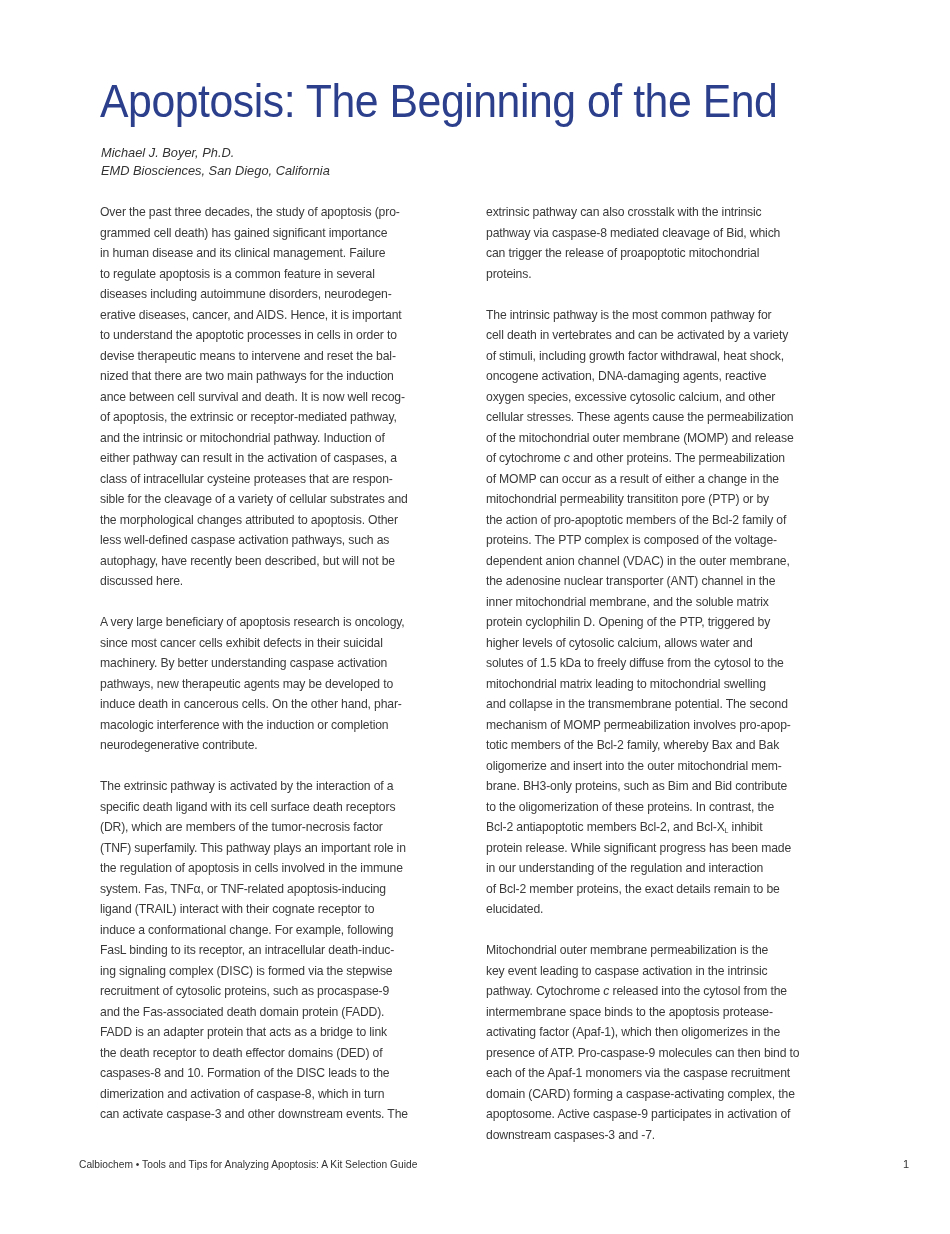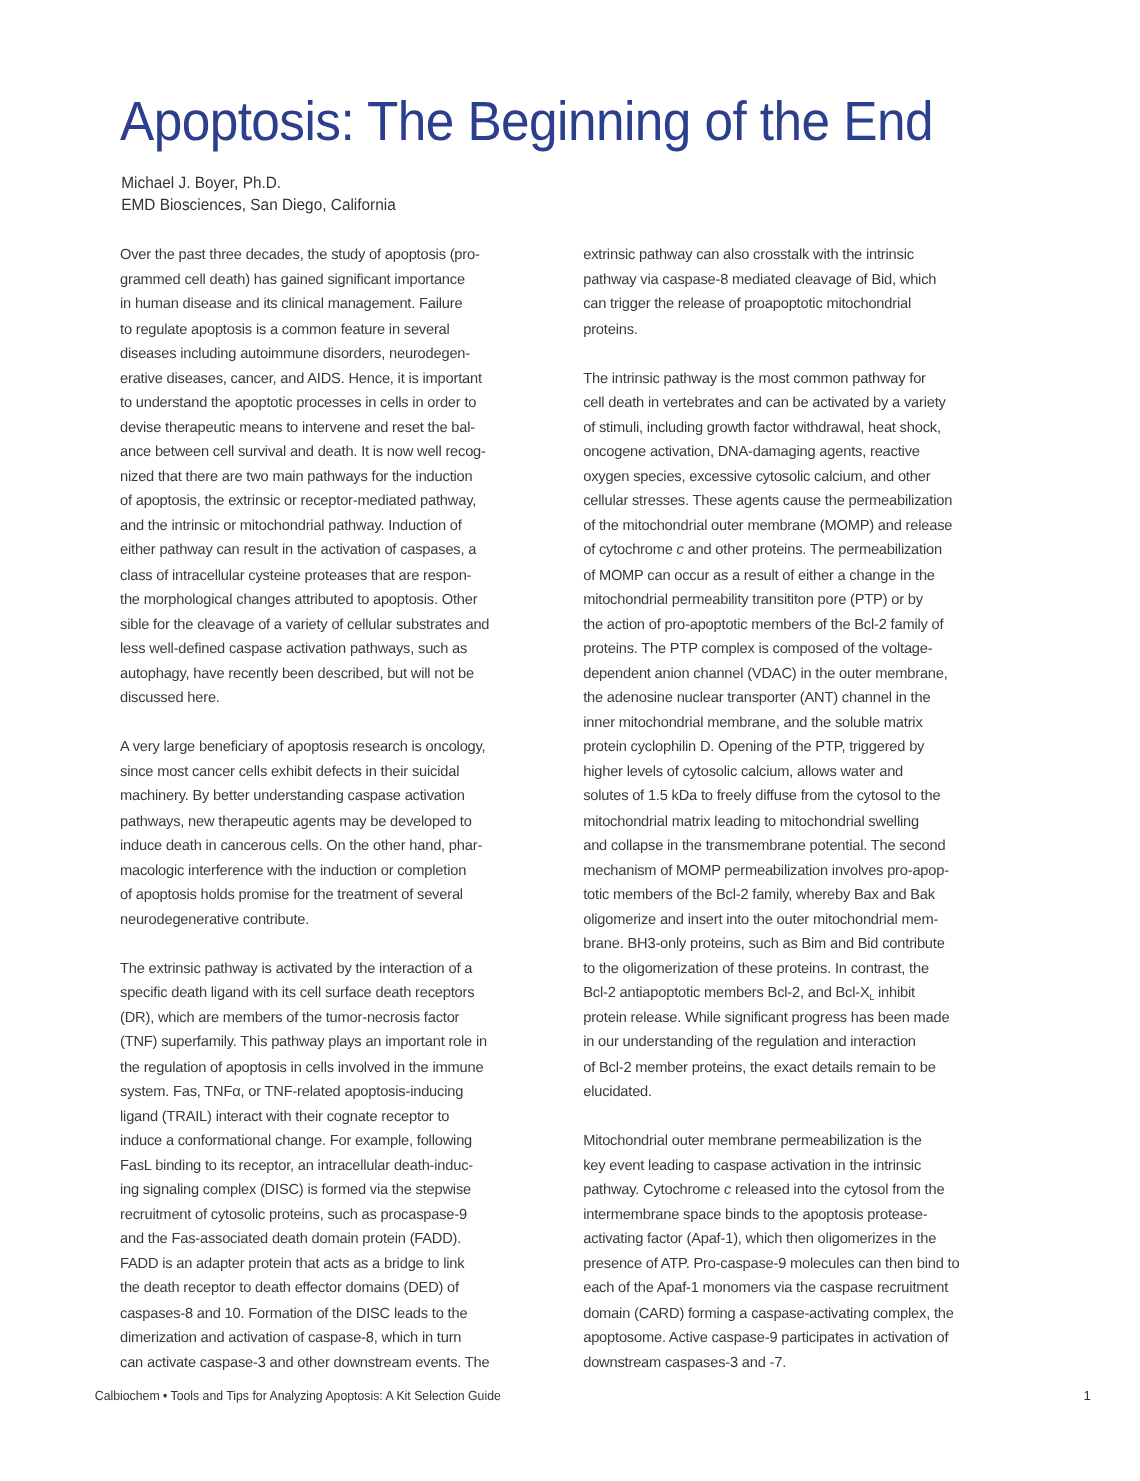--- a/index.html
+++ b/index.html
@@ -9,21 +9,21 @@
     position: absolute; left: 100px; top: 72px;
     font-family: "Liberation Sans", sans-serif;
     font-size: 46px; font-weight: normal; color: #2b3f8c;
     letter-spacing: -0.5px; margin: 0; line-height: 58px;
     transform: scaleX(0.93); transform-origin: left center;
     white-space: nowrap;
   }
   .byline {
     position: absolute; left: 101px; top: 144px;
     font-family: "Liberation Sans", sans-serif;
-    font-size: 13.5px; color: #333333; line-height: 18px;
+    font-style: italic; font-size: 13.5px; color: #333333; line-height: 18px;
   }
   .byline div { white-space: nowrap; transform: scaleX(0.95); transform-origin: left center; }
   .col {
     position: absolute; top: 202px; width: 372px;
     font-family: Liberation Sans, sans-serif;
     font-size: 12.2px; color: #3a3a3a; line-height: 20.5px;
   }
   .col-left { left: 100px; }
   .col-right { left: 486px; width: 372px; }
   .col .line { white-space: nowrap; display: block; height: 20.5px; letter-spacing: -0.15px; }
@@ -50,41 +50,40 @@
   <div class="col col-left" id="col-left">
       <div>
         <span class="line">Over the past three decades, the study of apoptosis (pro-</span>
         <span class="line">grammed cell death) has gained significant importance</span>
         <span class="line">in human disease and its clinical management. Failure</span>
         <span class="line">to regulate apoptosis is a common feature in several</span>
         <span class="line">diseases including autoimmune disorders, neurodegen-</span>
         <span class="line">erative diseases, cancer, and AIDS. Hence, it is important</span>
         <span class="line">to understand the apoptotic processes in cells in order to</span>
         <span class="line">devise therapeutic means to intervene and reset the bal-</span>
+        <span class="line">nized that there are two main pathways for the induction</span>
         <span class="line">ance between cell survival and death. It is now well recog-</span>
-        <span class="line">nized that there are two main pathways for the induction</span>
         <span class="line">of apoptosis, the extrinsic or receptor-mediated pathway,</span>
         <span class="line">and the intrinsic or mitochondrial pathway. Induction of</span>
         <span class="line">either pathway can result in the activation of caspases, a</span>
         <span class="line">class of intracellular cysteine proteases that are respon-</span>
+        <span class="line">sible for the cleavage of a variety of cellular substrates and</span>
         <span class="line">the morphological changes attributed to apoptosis. Other</span>
-        <span class="line">sible for the cleavage of a variety of cellular substrates and</span>
         <span class="line">less well-defined caspase activation pathways, such as</span>
         <span class="line">autophagy, have recently been described, but will not be</span>
         <span class="line">discussed here.</span>
       </div>
       <span class="gap"></span>
       <div>
         <span class="line">A very large beneficiary of apoptosis research is oncology,</span>
         <span class="line">since most cancer cells exhibit defects in their suicidal</span>
         <span class="line">machinery. By better understanding caspase activation</span>
         <span class="line">pathways, new therapeutic agents may be developed to</span>
         <span class="line">induce death in cancerous cells. On the other hand, phar-</span>
         <span class="line">macologic interference with the induction or completion</span>
-        <span class="line">of apoptosis holds promise for the treatment of several</span>
         <span class="line">neurodegenerative contribute.</span>
       </div>
       <span class="gap"></span>
       <div>
         <span class="line">The extrinsic pathway is activated by the interaction of a</span>
         <span class="line">specific death ligand with its cell surface death receptors</span>
         <span class="line">(DR), which are members of the tumor-necrosis factor</span>
         <span class="line">(TNF) superfamily. This pathway plays an important role in</span>
         <span class="line">the regulation of apoptosis in cells involved in the immune</span>
         <span class="line">system. Fas, TNFα, or TNF-related apoptosis-inducing</span>

